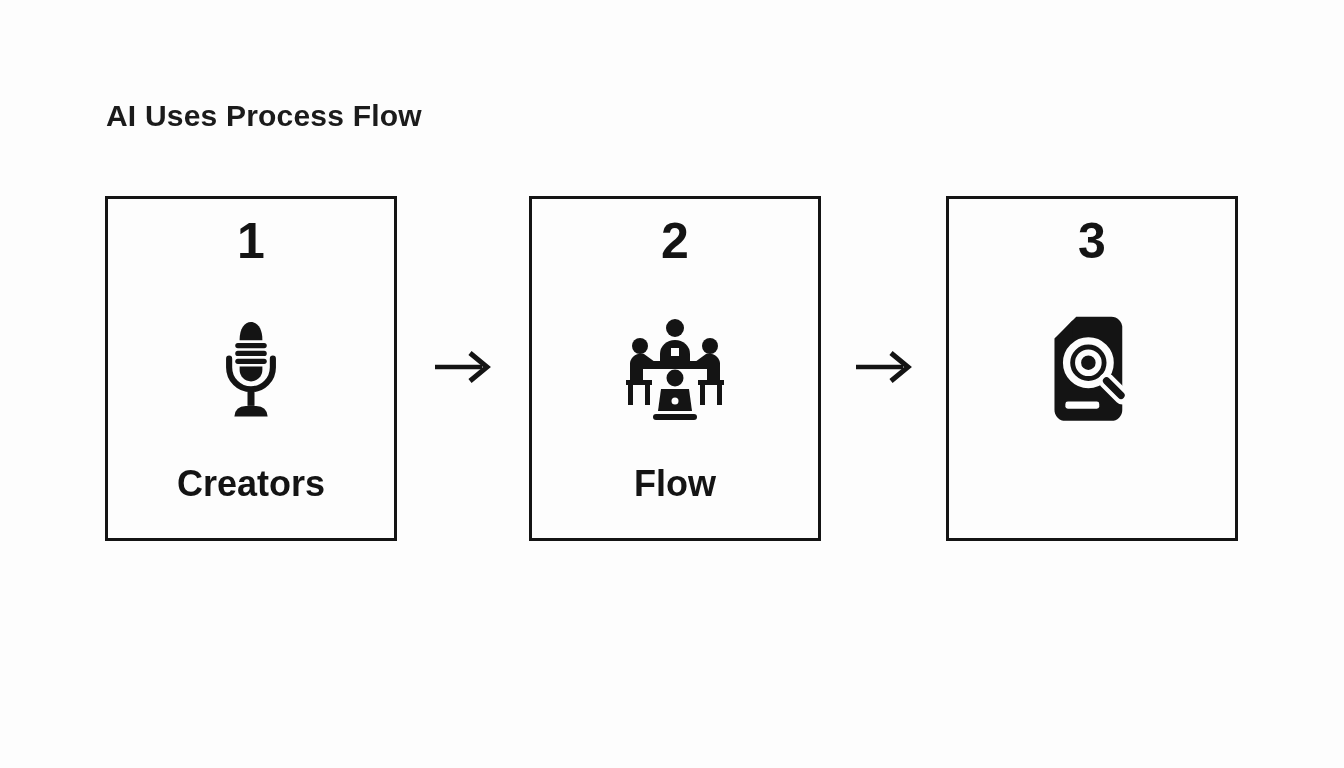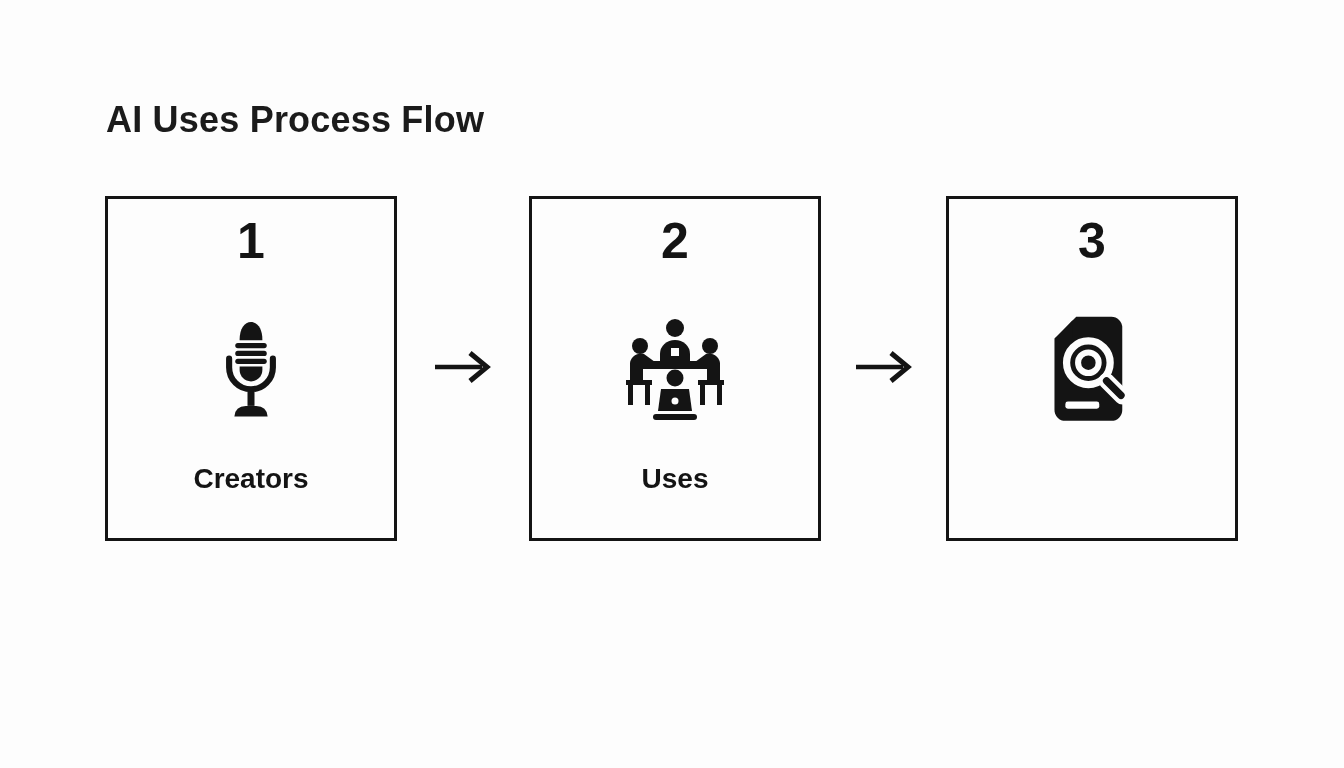--- a/index.html
+++ b/index.html
@@ -12,21 +12,21 @@
   }
   .canvas {
     position: relative;
     width: 1344px;
     height: 768px;
   }
   .title {
     position: absolute;
     left: 106px;
     top: 99px;
-    font-size: 36px;
+    font-size: 30px;
     font-weight: 700;
     letter-spacing: 0.2px;
     color: #1b1b1b;
   }
   .flow-row {
     position: absolute;
     left: 105px;
     top: 196px;
     display: flex;
     align-items: center;
@@ -49,21 +49,21 @@
   }
   .step-icon {
     margin-top: 40px;
     height: 118px;
     display: flex;
     align-items: center;
     justify-content: center;
   }
   .step-label {
     margin-top: 34px;
-    font-size: 28px;
+    font-size: 36px;
     font-weight: 700;
     color: #141414;
   }
   .connector {
     display: flex;
     align-items: center;
     justify-content: center;
     height: 345px;
   }
   .connector.gap-1 { width: 132px; }
@@ -135,21 +135,21 @@
           <rect class="ink" x="79" y="64" width="26" height="5"></rect>
           <rect class="ink" x="81" y="69" width="5" height="20"></rect>
           <rect class="ink" x="98" y="69" width="5" height="20"></rect>
 
           <circle class="ink" cx="56" cy="62" r="8.5"></circle>
           <path class="ink" d="M42 73 H70 L73 95 H39 Z"></path>
           <circle class="paper" cx="56" cy="85" r="3.5"></circle>
           <rect class="ink" x="34" y="98" width="44" height="6" rx="3"></rect>
         </svg>
       </div>
-      <div class="step-label">Uses</div>
+      <div class="step-label">Flow</div>
     </div>
 
     <div class="connector gap-2">
       <svg width="58" height="40" viewBox="0 0 58 40">
         <path class="stroke-ink" stroke-width="4.5" d="M1 20 H48"></path>
         <path class="stroke-ink" stroke-width="5" d="M36 6 L53 20 L36 34"></path>
       </svg>
     </div>
 
     <div class="step-box">

